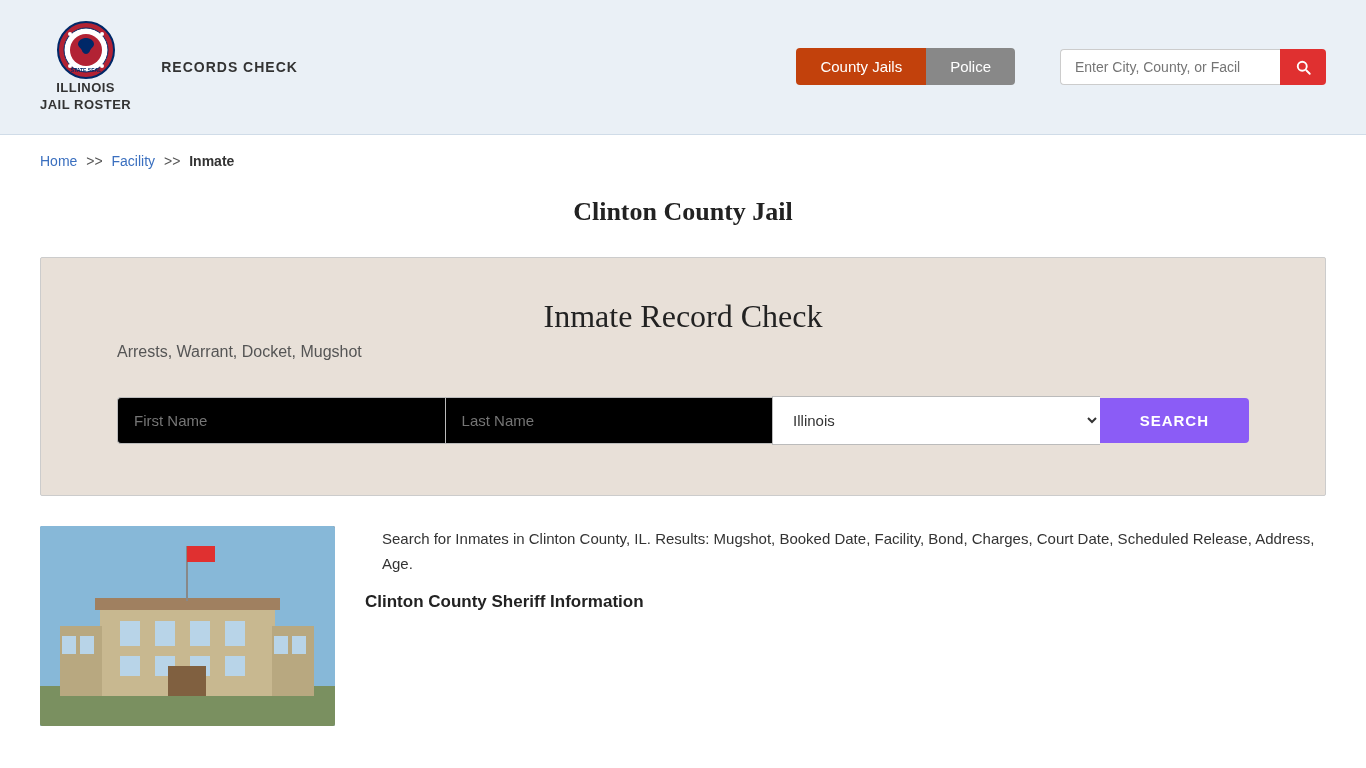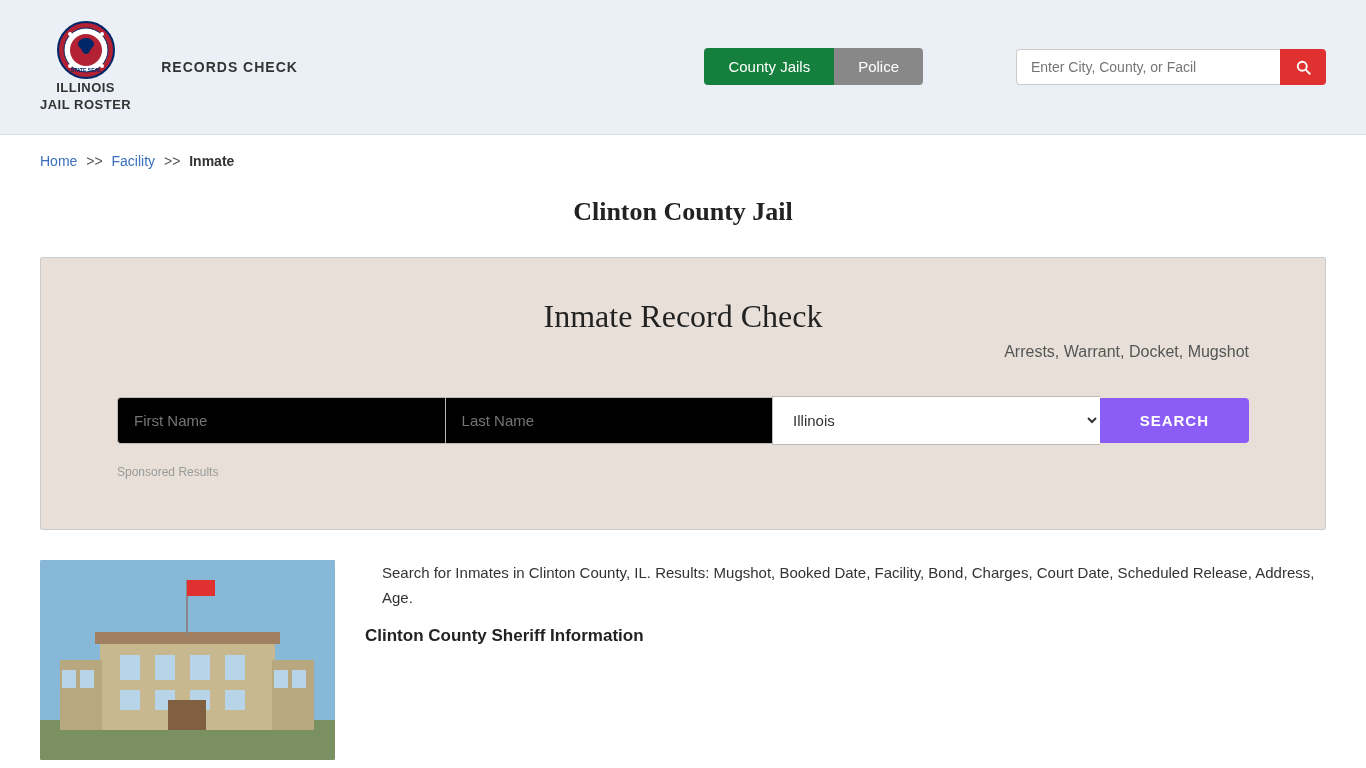--- a/index.html
+++ b/index.html
@@ -49,43 +49,42 @@
     .nav-btn {
       padding: 10px 24px;
       font-size: 15px;
       font-family: Arial, sans-serif;
       font-weight: 500;
       cursor: pointer;
       border: none;
       color: #fff;
     }
     .nav-btn-county {
-      background: #15803d;
+      background: #c2410c;
       border-radius: 4px 0 0 4px;
     }
     .nav-btn-police {
       background: #888;
       border-radius: 0 4px 4px 0;
     }
     .search-area {
       display: flex;
       align-items: center;
       margin-left: 15px;
     }
     .header-search-input {
       padding: 9px 14px;
       font-size: 14px;
       border: 1px solid #ccc;
       border-right: none;
       border-radius: 4px 0 0 4px;
-      width: 264px;
+      width: 220px;
       font-family: Arial, sans-serif;
       color: #999;
       background: #fff;
-      margin-left: 48px;
     }
     .header-search-btn {
       background: #e03030;
       border: none;
       border-radius: 0 4px 4px 0;
       padding: 9px 14px;
       cursor: pointer;
       display: flex;
       align-items: center;
       justify-content: center;
@@ -138,21 +137,21 @@
     }
     .record-check-title {
       text-align: center;
       font-size: 32px;
       font-family: Georgia, serif;
       font-weight: normal;
       color: #222;
       margin-bottom: 8px;
     }
     .record-check-subtitle {
-      text-align: right;
+      text-align: left;
       font-size: 16px;
       color: #555;
       font-family: Arial, sans-serif;
       margin-bottom: 35px;
     }
     .search-form-row {
       display: flex;
       gap: 0;
       align-items: center;
     }
@@ -301,21 +300,20 @@
 <div class="record-check-box">
   <h2 class="record-check-title">Inmate Record Check</h2>
   <p class="record-check-subtitle">Arrests, Warrant, Docket, Mugshot</p>
   <div class="search-form-row">
     <input type="text" class="form-input" placeholder="First Name" style="">
     <input type="text" class="form-input" placeholder="Last Name" style="">
     <select class="form-select" id="state-select">
     <option value="Alabama">Alabama</option><option value="Alaska">Alaska</option><option value="Arizona">Arizona</option><option value="Arkansas">Arkansas</option><option value="California">California</option><option value="Colorado">Colorado</option><option value="Connecticut">Connecticut</option><option value="Delaware">Delaware</option><option value="Florida">Florida</option><option value="Georgia">Georgia</option><option value="Hawaii">Hawaii</option><option value="Idaho">Idaho</option><option value="Illinois" selected="">Illinois</option><option value="Indiana">Indiana</option><option value="Iowa">Iowa</option><option value="Kansas">Kansas</option><option value="Kentucky">Kentucky</option><option value="Louisiana">Louisiana</option><option value="Maine">Maine</option><option value="Maryland">Maryland</option><option value="Massachusetts">Massachusetts</option><option value="Michigan">Michigan</option><option value="Minnesota">Minnesota</option><option value="Mississippi">Mississippi</option><option value="Missouri">Missouri</option><option value="Montana">Montana</option><option value="Nebraska">Nebraska</option><option value="Nevada">Nevada</option><option value="New Hampshire">New Hampshire</option><option value="New Jersey">New Jersey</option><option value="New Mexico">New Mexico</option><option value="New York">New York</option><option value="North Carolina">North Carolina</option><option value="North Dakota">North Dakota</option><option value="Ohio">Ohio</option><option value="Oklahoma">Oklahoma</option><option value="Oregon">Oregon</option><option value="Pennsylvania">Pennsylvania</option><option value="Rhode Island">Rhode Island</option><option value="South Carolina">South Carolina</option><option value="South Dakota">South Dakota</option><option value="Tennessee">Tennessee</option><option value="Texas">Texas</option><option value="Utah">Utah</option><option value="Vermont">Vermont</option><option value="Virginia">Virginia</option><option value="Washington">Washington</option><option value="West Virginia">West Virginia</option><option value="Wisconsin">Wisconsin</option><option value="Wyoming">Wyoming</option></select>
     <button class="search-form-btn">SEARCH</button>
   </div>
-  <p class="sponsored-results">Sponsored Results</p>
 </div>
 
 <div class="bottom-section">
   <div class="facility-image">
     <svg width="295" height="200" viewBox="0 0 295 200" xmlns="http://www.w3.org/2000/svg">
 
       <rect width="295" height="200" fill="#87b8d8"></rect>
 
       <rect y="160" width="295" height="40" fill="#7a9060"></rect>
 

